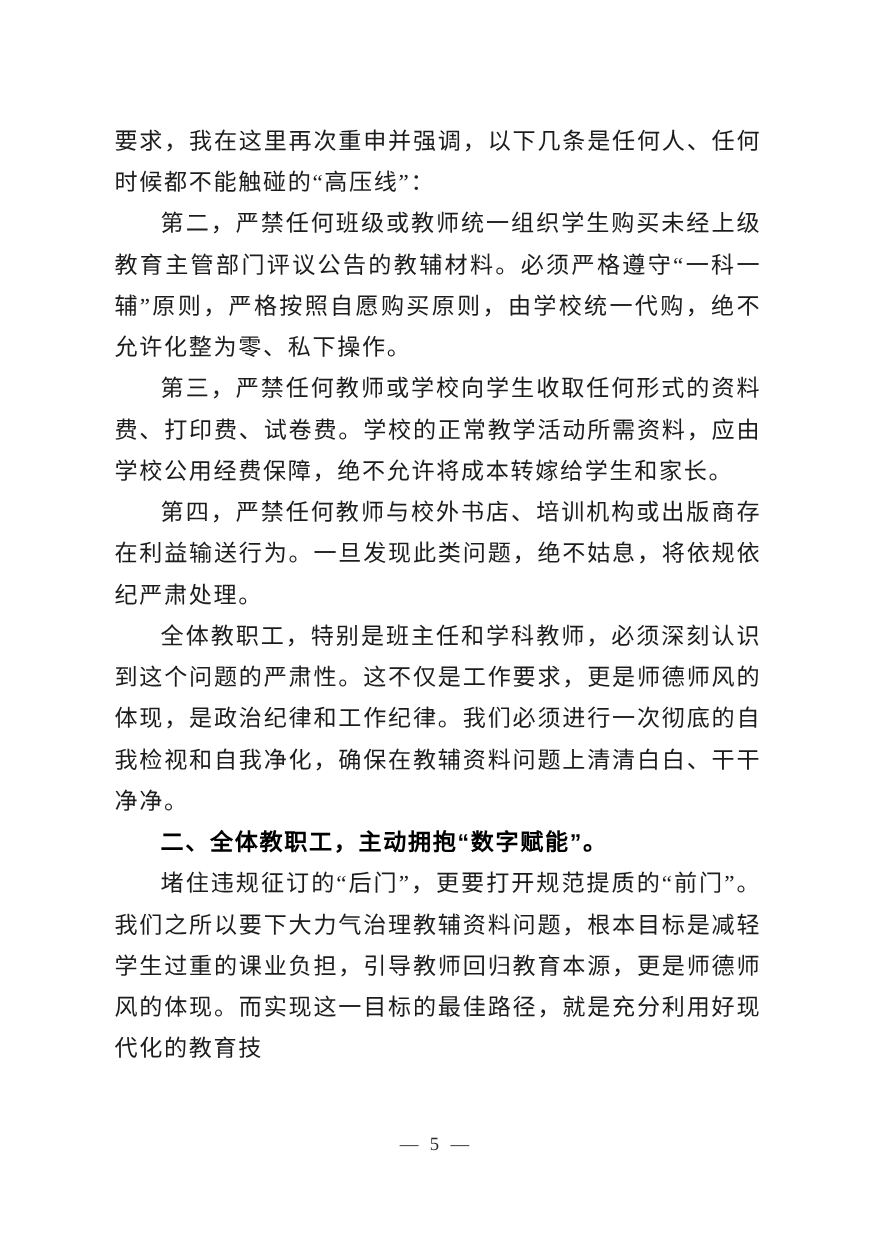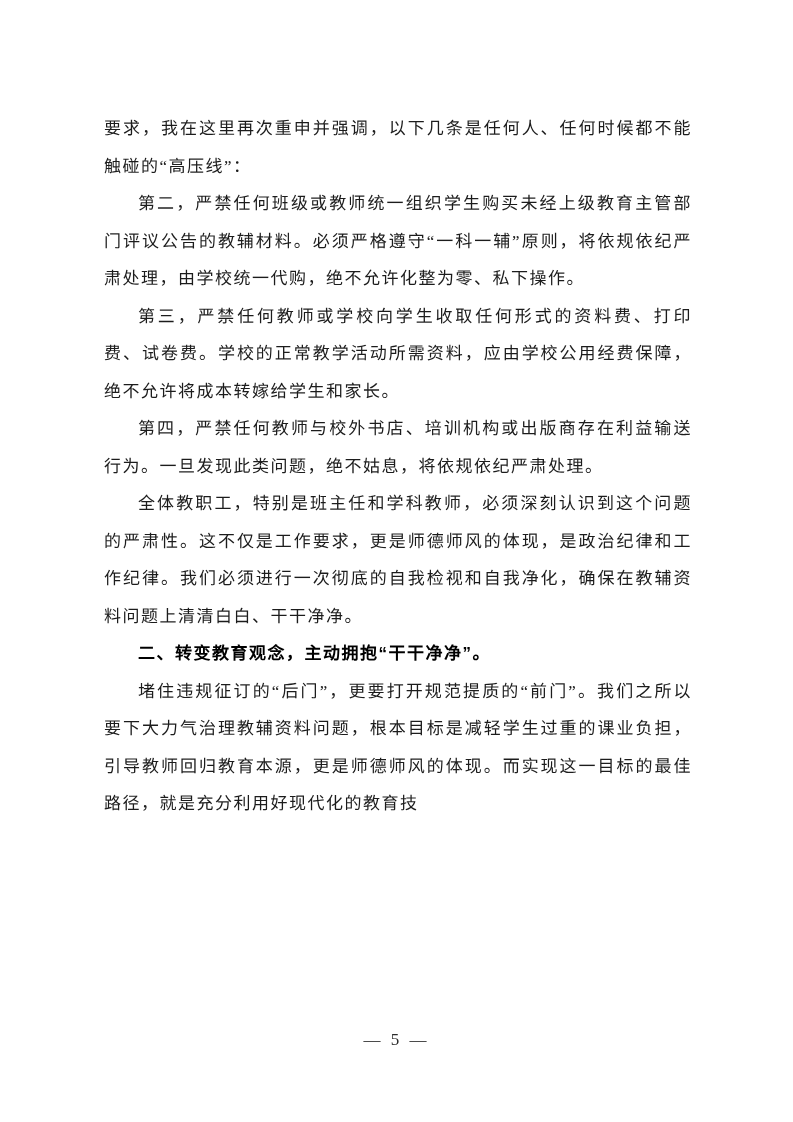--- a/index.html
+++ b/index.html
@@ -14,21 +14,21 @@
     background: #ffffff;
     overflow: hidden;
     font-family: "Liberation Serif", "DejaVu Serif", serif;
   }
   .content {
     position: absolute;
     left: 104px;
     top: 110px;
     width: 588px;
     color: #1c1c1c;
-    font-size: 17px;
+    font-size: 21px;
     line-height: 37.5px;
     letter-spacing: 1.5px;
     text-align: justify;
     text-justify: inter-character;
   }
   .para {
     margin: 0;
     padding: 0;
     text-indent: 2em;
   }
@@ -51,24 +51,24 @@
     letter-spacing: 3px;
     font-family: "Liberation Serif", "DejaVu Serif", serif;
   }
 </style>
 </head>
 <body>
 
 <div class="page">
   <div class="content">
     <p class="para no-indent">要求，我在这里再次重申并强调，以下几条是任何人、任何时候都不能触碰的“高压线”：</p>
-    <p class="para">第二，严禁任何班级或教师统一组织学生购买未经上级教育主管部门评议公告的教辅材料。必须严格遵守“一科一辅”原则，将依规依纪严肃处理，由学校统一代购，绝不允许化整为零、私下操作。</p>
+    <p class="para">第二，严禁任何班级或教师统一组织学生购买未经上级教育主管部门评议公告的教辅材料。必须严格遵守“一科一辅”原则，严格按照自愿购买原则，由学校统一代购，绝不允许化整为零、私下操作。</p>
     <p class="para">第三，严禁任何教师或学校向学生收取任何形式的资料费、打印费、试卷费。学校的正常教学活动所需资料，应由学校公用经费保障，绝不允许将成本转嫁给学生和家长。</p>
     <p class="para">第四，严禁任何教师与校外书店、培训机构或出版商存在利益输送行为。一旦发现此类问题，绝不姑息，将依规依纪严肃处理。</p>
     <p class="para">全体教职工，特别是班主任和学科教师，必须深刻认识到这个问题的严肃性。这不仅是工作要求，更是师德师风的体现，是政治纪律和工作纪律。我们必须进行一次彻底的自我检视和自我净化，确保在教辅资料问题上清清白白、干干净净。</p>
-    <p class="para heading">二、转变教育观念，主动拥抱“干干净净”。</p>
+    <p class="para heading">二、全体教职工，主动拥抱“数字赋能”。</p>
     <p class="para">堵住违规征订的“后门”，更要打开规范提质的“前门”。我们之所以要下大力气治理教辅资料问题，根本目标是减轻学生过重的课业负担，引导教师回归教育本源，更是师德师风的体现。而实现这一目标的最佳路径，就是充分利用好现代化的教育技</p>
   </div>
 
   <div class="footer">
     <span>— 5 —</span>
   </div>
 </div>
 
 </body></html>

